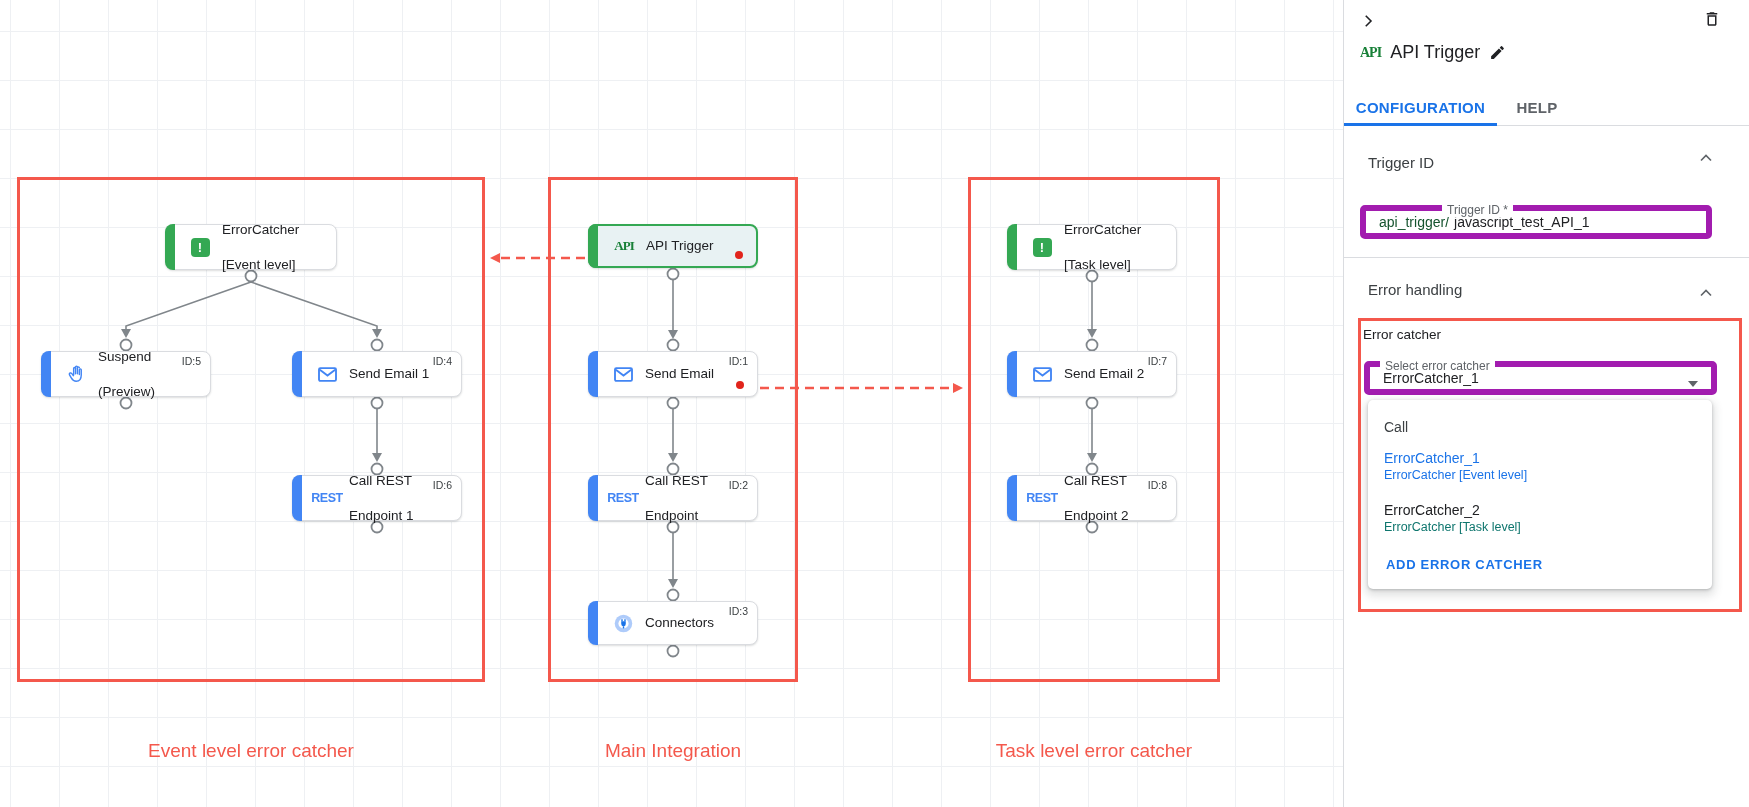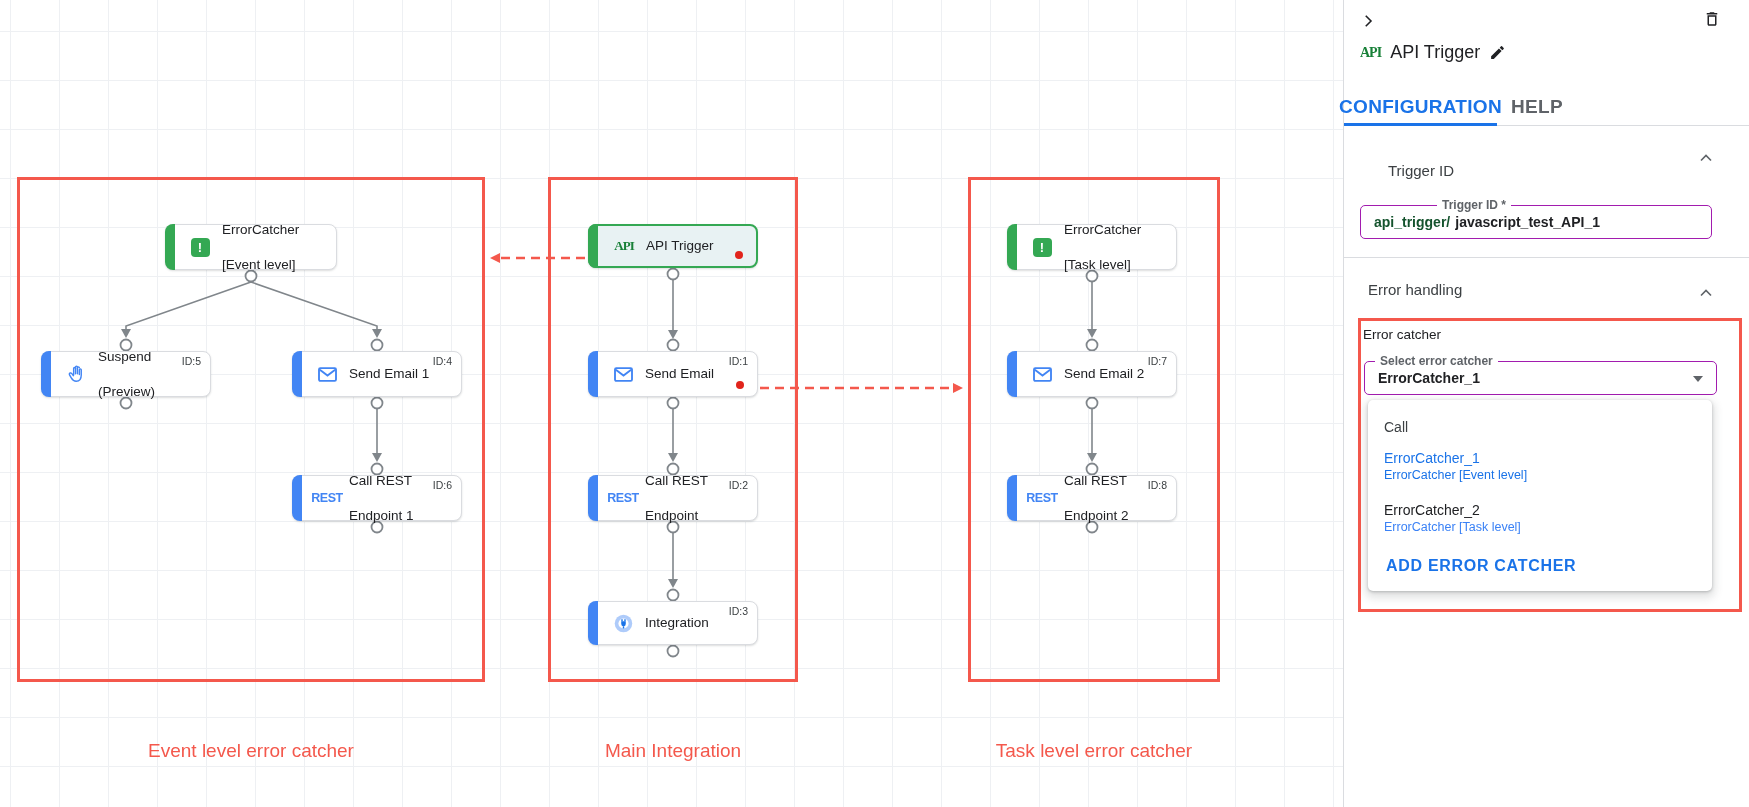--- a/index.html
+++ b/index.html
@@ -60,28 +60,28 @@
   
   .panel{
     position:absolute;left:1343px;top:0;width:406px;height:807px;background:#fff;
     border-left:1px solid #dadce0;box-sizing:border-box;
   }
   .icon-btn{position:absolute;width:24px;height:24px;display:flex;align-items:center;justify-content:center;cursor:pointer;background:none;border:none;padding:0;}
   .panel-title-row{position:absolute;left:16px;top:42px;display:flex;align-items:center;gap:9px;}
   .panel-title{font-size:18px;color:#202124;}
   .tabs{position:absolute;left:0;top:88px;width:100%;height:38px;border-bottom:1px solid #dadce0;box-sizing:border-box;}
   .tab{position:absolute;top:0;height:38px;display:flex;align-items:center;justify-content:center;
-    font-size:19px;font-weight:bold;letter-spacing:.3px;color:#5f6368;cursor:pointer;}
+    font-size:15px;font-weight:bold;letter-spacing:.3px;color:#5f6368;cursor:pointer;}
   .tab.active{color:#1a73e8;}
   .tab-underline{position:absolute;left:0;bottom:-1px;width:153px;height:3px;background:#1a73e8;}
   .section-header{position:absolute;left:24px;font-size:15px;font-weight:500;color:#3c4043;}
   .caret-up{position:absolute;left:352px;width:20px;height:20px;cursor:pointer;}
   .outlined-field{
     position:absolute;left:16px;width:352px;height:34px;box-sizing:border-box;
-    border:1px solid #a21caf;border-radius:5px;background:#fff;cursor:text;font-weight:bold;
+    border:6px solid #a21caf;border-radius:5px;background:#fff;cursor:text;
   }
   .outlined-field .float-label{
     position:absolute;top:-8px;font-size:12px;color:#5f6368;background:#fff;padding:0 5px;white-space:nowrap;
   }
   .field-text{display:flex;align-items:center;height:100%;padding-left:13px;font-size:14px;}
   .prefix{color:#14532d;margin-right:5px;}
   .divider{position:absolute;left:0;width:100%;height:1px;background:#dadce0;}
   .red-zone{position:absolute;left:14px;top:318px;width:384px;height:294px;border:3px solid #f4584c;box-sizing:border-box;}
   .plain-label{position:absolute;font-size:13.5px;color:#202124;}
   .select-caret{
@@ -92,22 +92,22 @@
     position:absolute;left:24px;top:400px;width:344px;background:#fff;border-radius:5px;
     box-shadow:0 1px 3px rgba(60,64,67,.3),0 4px 8px 3px rgba(60,64,67,.15);
     padding:13px 0 16px 0;z-index:5;
   }
   .menu-item-none{padding:6px 16px;font-size:14px;color:#3c4043;cursor:pointer;}
   .menu-item{padding:8px 16px 9px 16px;cursor:pointer;}
   .menu-item .opt-name{font-size:14px;font-weight:500;line-height:18px;}
   .menu-item .opt-detail{font-size:12.5px;line-height:17px;}
   .menu-item.selected .opt-name,.menu-item.selected .opt-detail{color:#1a73e8;}
   .menu-item:not(.selected) .opt-name{color:#202124;}
-  .menu-item:not(.selected) .opt-detail{color:#3b82f6;}
-  .menu-add{margin:12px 0 0 18px;font-size:16px;font-weight:bold;letter-spacing:.7px;color:#1a73e8;cursor:pointer;display:inline-block;}
+  .menu-item:not(.selected) .opt-detail{color:#0f766e;}
+  .menu-add{margin:12px 0 0 18px;font-size:13px;font-weight:bold;letter-spacing:.7px;color:#1a73e8;cursor:pointer;display:inline-block;}
 </style>
 </head>
 <body>
 
 <div class="canvas" id="canvas">
   <svg class="edges" width="1343" height="807">
 
     <g stroke="#80868b" stroke-width="1.6" fill="none">
       <line x1="673" y1="280" x2="673" y2="331"></line>
       <line x1="673" y1="409" x2="673" y2="455"></line>
@@ -261,21 +261,21 @@
       <span class="accent"></span>
       <span class="icon-wrap">
         <svg width="21" height="21" viewBox="0 0 24 24">
           <circle cx="12" cy="12" r="10" fill="#aecbfa"></circle>
           <circle cx="12" cy="12" r="5.8" fill="#fff"></circle>
           <path d="M9.4 9.5h5.2v3a2.6 2.6 0 0 1-5.2 0z" fill="#1a73e8"></path>
           <path d="M10.3 9.5V7.1M13.7 9.5V7.1M12 15.1v2.6" stroke="#1a73e8" stroke-width="1.6" fill="none"></path>
         </svg>
       </span>
       <span class="labels">
-        <span>Integration</span>
+        <span>Connectors</span>
       </span>
       <span class="id-badge">ID:3</span>
     </div>
     <div class="node kind-errorcatcher" style="left: 1007px; top: 224px; width: 170px; height: 46px;">
       <span class="accent"></span>
       <span class="icon-wrap">
         <span class="icon-error">!</span>
       </span>
       <span class="labels">
         <span>ErrorCatcher</span>
@@ -327,21 +327,21 @@
       <path d="M3 17.25V21h3.75L17.81 9.94l-3.75-3.75L3 17.25zM20.71 7.04c.39-.39.39-1.02 0-1.41l-2.34-2.34a.9959.9959 0 0 0-1.41 0l-1.83 1.83 3.75 3.75 1.83-1.83z" fill="#202124"></path>
     </svg>
   </div>
 
   <div class="tabs">
     <div class="tab active" style="left:0;width:153px;">CONFIGURATION</div>
     <div class="tab" style="left:153px;width:80px;">HELP</div>
     <div class="tab-underline"></div>
   </div>
 
-  <div class="section-header" style="top:162px;margin-left:20px;">Trigger ID</div>
+  <div class="section-header" style="top:154px;">Trigger ID</div>
   <svg class="caret-up" style="top:148px;" viewBox="0 0 24 24">
       <polyline points="6,15 12,9 18,15" fill="none" stroke="#5f6368" stroke-width="2"></polyline>
     </svg>
 
   <div class="outlined-field" style="top:205px;">
     <span class="float-label" style="left:76px;">Trigger ID *</span>
     <span class="field-text">
       <span class="prefix">api_trigger/</span>
       <span>javascript_test_API_1</span>
     </span>

